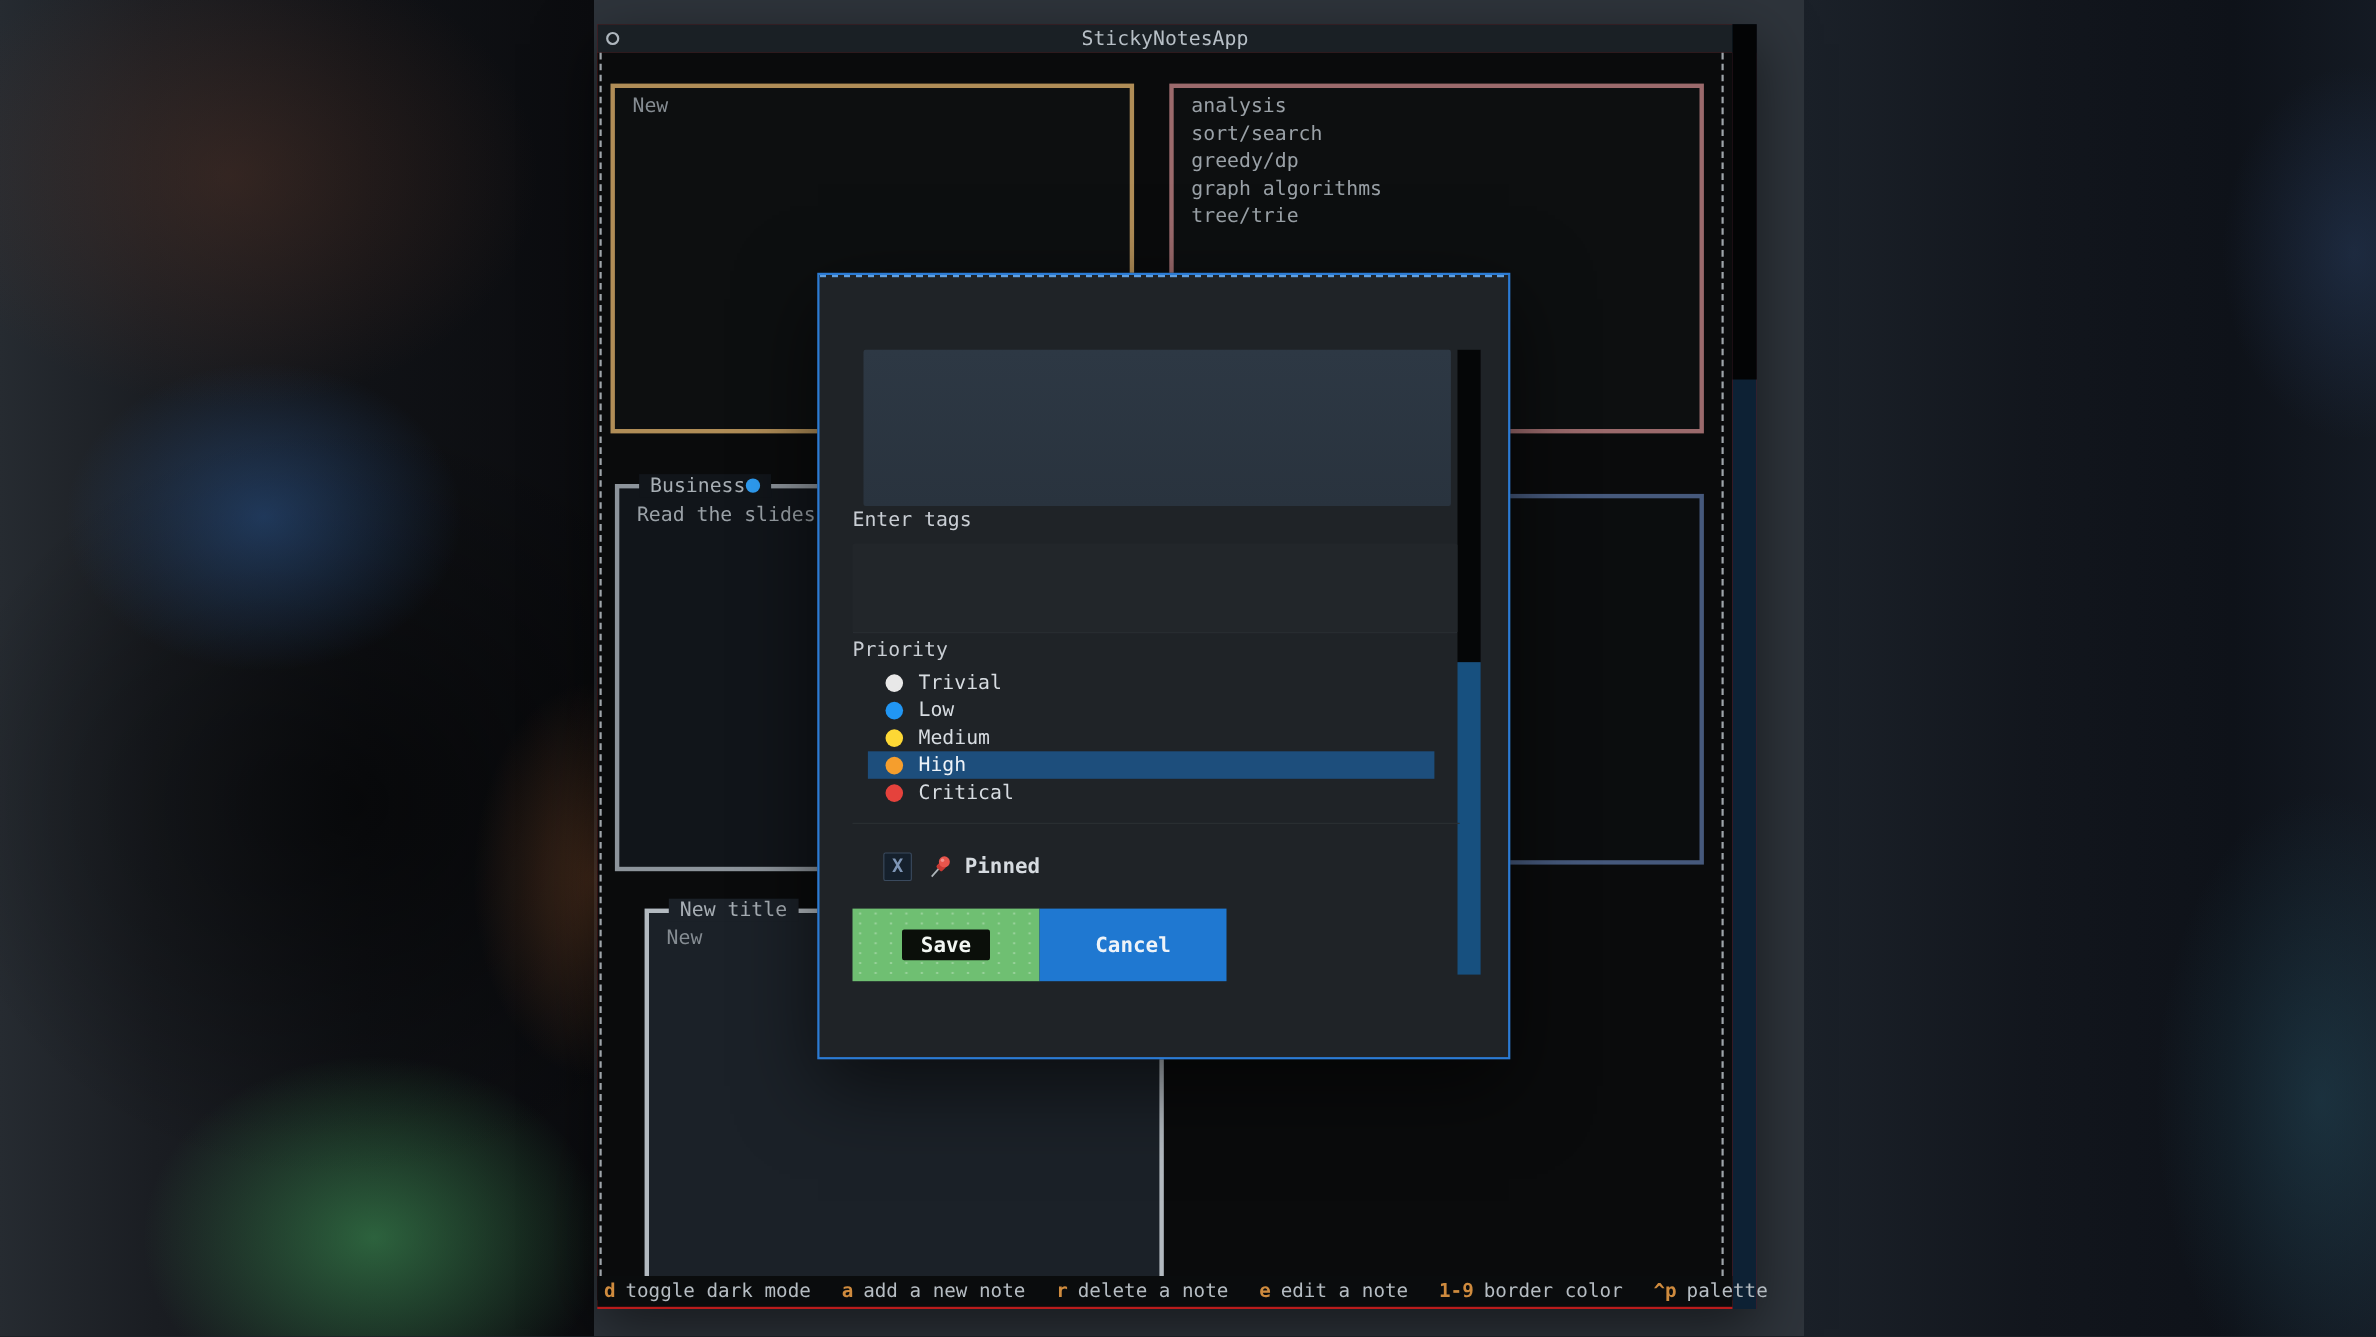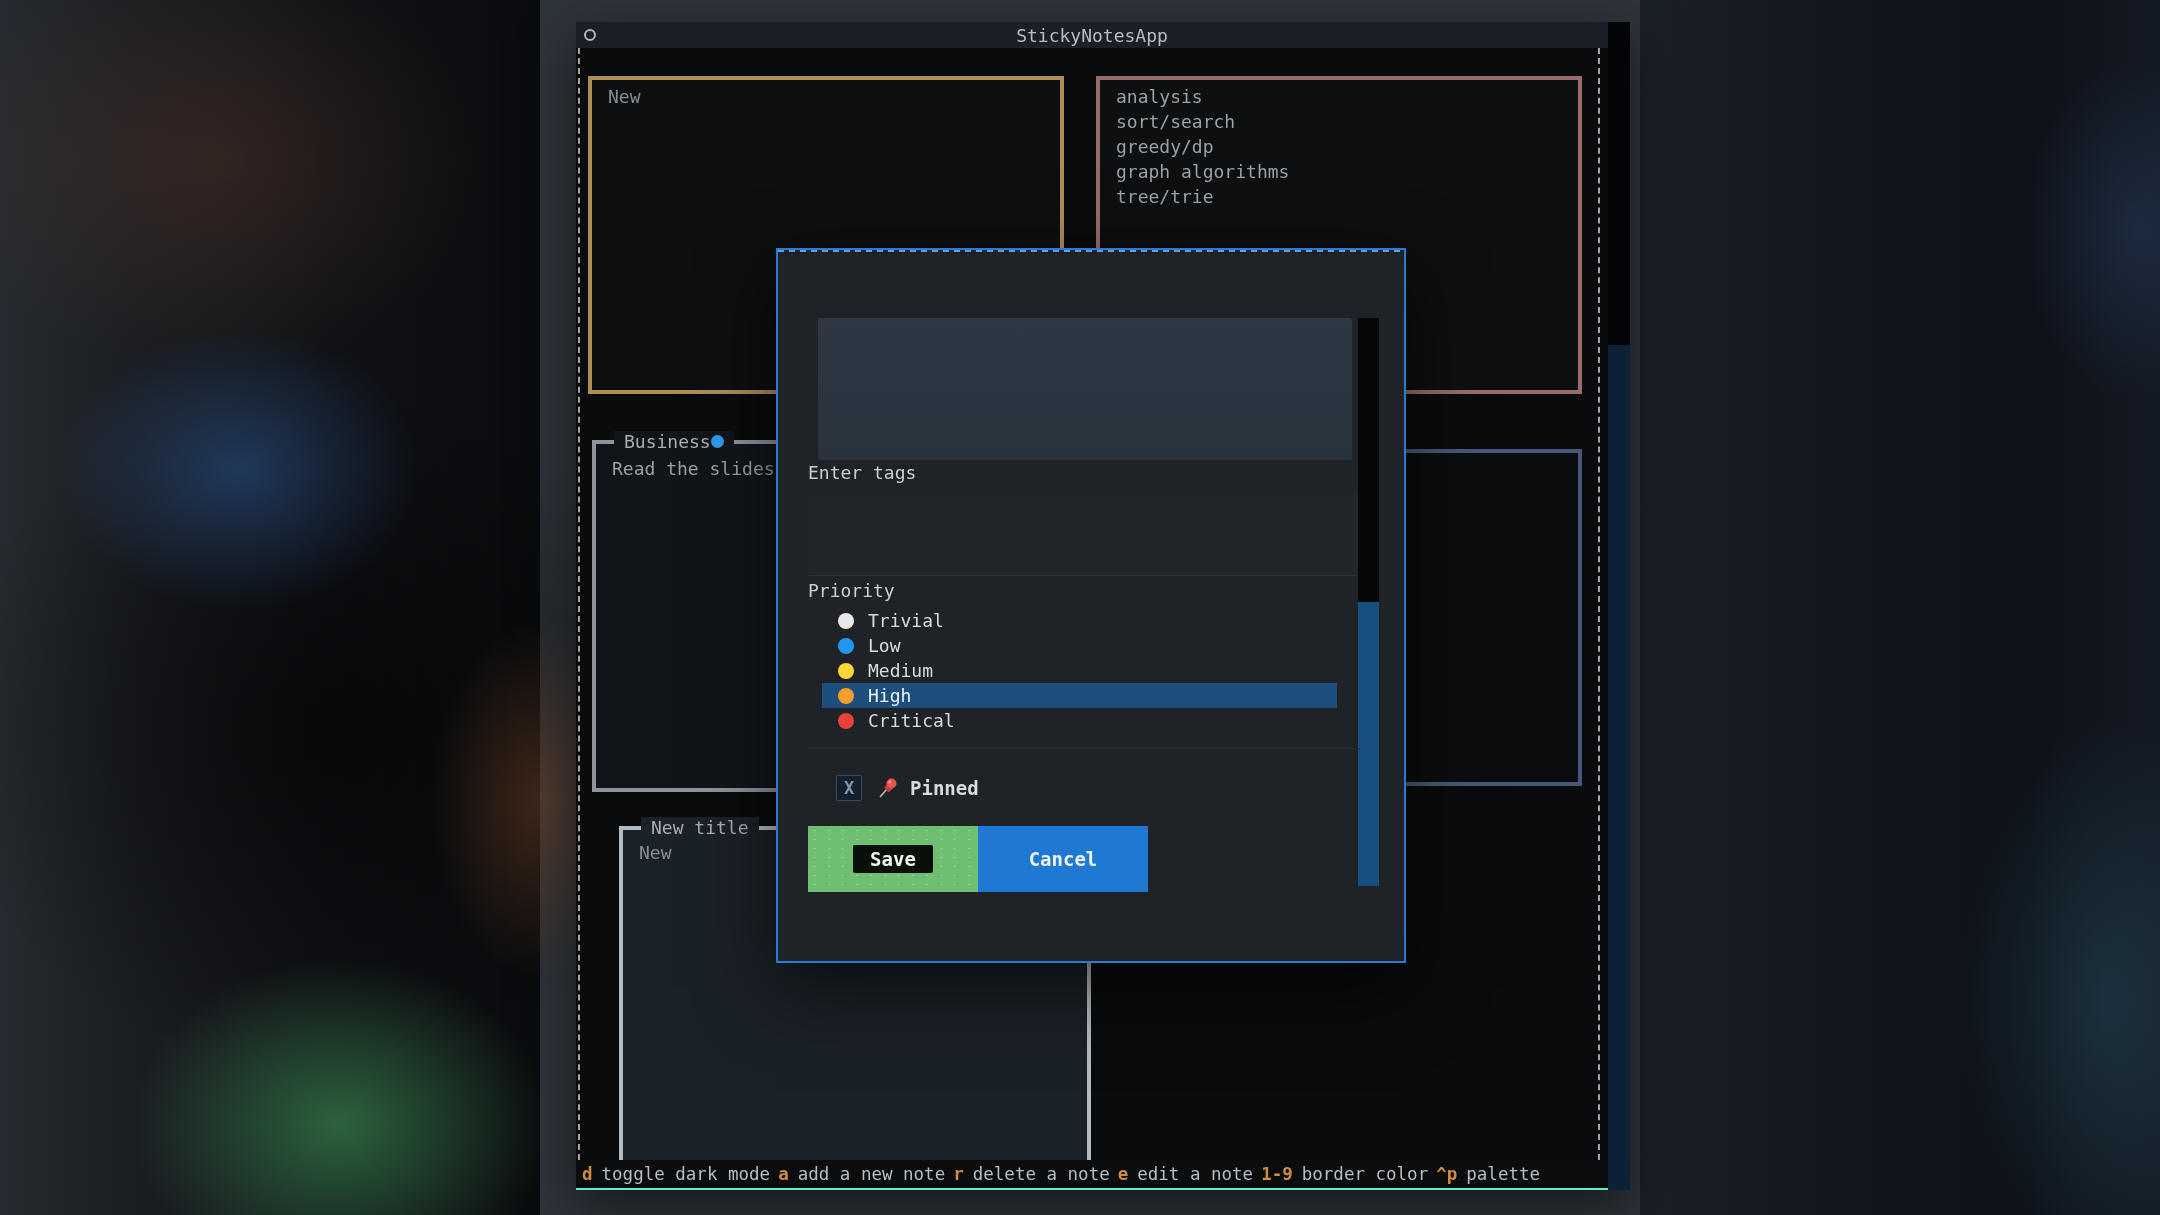--- a/index.html
+++ b/index.html
@@ -23,22 +23,22 @@
   .glow-warm { left:430px; top:620px; width:220px; height:360px;
     background:radial-gradient(closest-side, rgba(152,88,46,.38), rgba(152,88,46,0)); }
   .glow-green { left:130px; top:960px; width:420px; height:330px;
     background:radial-gradient(closest-side, rgba(64,152,88,.60), rgba(64,152,88,0)); }
   .glow-teal { left:1960px; top:720px; width:300px; height:560px;
     background:radial-gradient(closest-side, rgba(42,92,112,.38), rgba(42,92,112,0)); }
   .glow-tr { left:2020px; top:60px; width:240px; height:340px;
     background:radial-gradient(closest-side, rgba(52,82,132,.30), rgba(52,82,132,0)); }
 
   
-  .window { position:absolute; left:576px; top:22px; width:1054px; height:1168px;
-    background:#5eead4; box-shadow:0 18px 50px rgba(0,0,0,.5); }
+  .window { position:absolute; left:543px; top:22px; width:1054px; height:1168px;
+    background:#b91c1c; box-shadow:0 18px 50px rgba(0,0,0,.5); }
   .titlebar { position:absolute; left:0; top:0; width:1054px; height:26px; background:#1a2025;
     display:flex; align-items:center; }
   .tb-icon { position:absolute; left:8px; top:7px; width:12px; height:12px; border:2px solid #aeb6bd;
     border-radius:50%; }
   .tb-title { width:1032px; text-align:center; font-size:18px; color:#b7bfc6; }
 
   .canvas { position:absolute; left:0; top:26px; width:1032px; height:1134px; background:#0a0b0c; }
   .frame-dash { position:absolute; top:0; height:1112px; width:0; border-left:2px dashed #b9c0c6; opacity:.85; }
   .frame-dash.left { left:2px; } .frame-dash.right { left:1022px; }
 
@@ -54,21 +54,21 @@
   .n4 { left:528px; top:401px; width:478px; height:337px; background:#0b0d0e; }
   .n5 { left:16px; top:778px; width:472px; height:346px; background:#1b2128; padding-top:10px; }
   .n1 .nline, .n5 .nline { color:#858c92; }
 
   
   .vscroll { position:absolute; left:1032px; top:0; width:22px; height:1168px; background:#0d2134; }
   .vthumb { position:absolute; left:0; top:0; width:22px; height:323px; background:#030405; }
 
   
   .statusbar { position:absolute; left:0; top:1138px; width:1032px; height:28px; background:#0a0c0d;
-    display:flex; align-items:center; padding-left:6px; gap:8px; white-space:nowrap; }
+    display:flex; align-items:center; padding-left:6px; gap:28px; white-space:nowrap; }
   .sb-item { font-size:17.5px; color:#b6bdc3; }
   .sb-key { color:#cf8b3e; font-weight:bold; margin-right:9px; }
 
   
   .modal { position:absolute; left:200px; top:226px; width:630px; height:715px; background:#1f2327;
     border:2px solid #2b7bd4; box-shadow:0 24px 70px rgba(0,0,0,.6); }
   .modal::before { content:""; position:absolute; left:0; top:0; width:100%; height:2px;
     background:repeating-linear-gradient(90deg,#5f9fe0 0 6px, rgba(0,0,0,0) 6px 11px); }
   .note-textarea { position:absolute; left:40px; top:68px; width:534px; height:142px;
     background:linear-gradient(180deg,#2d3844 0%, #29333e 100%); border-radius:2px; }

